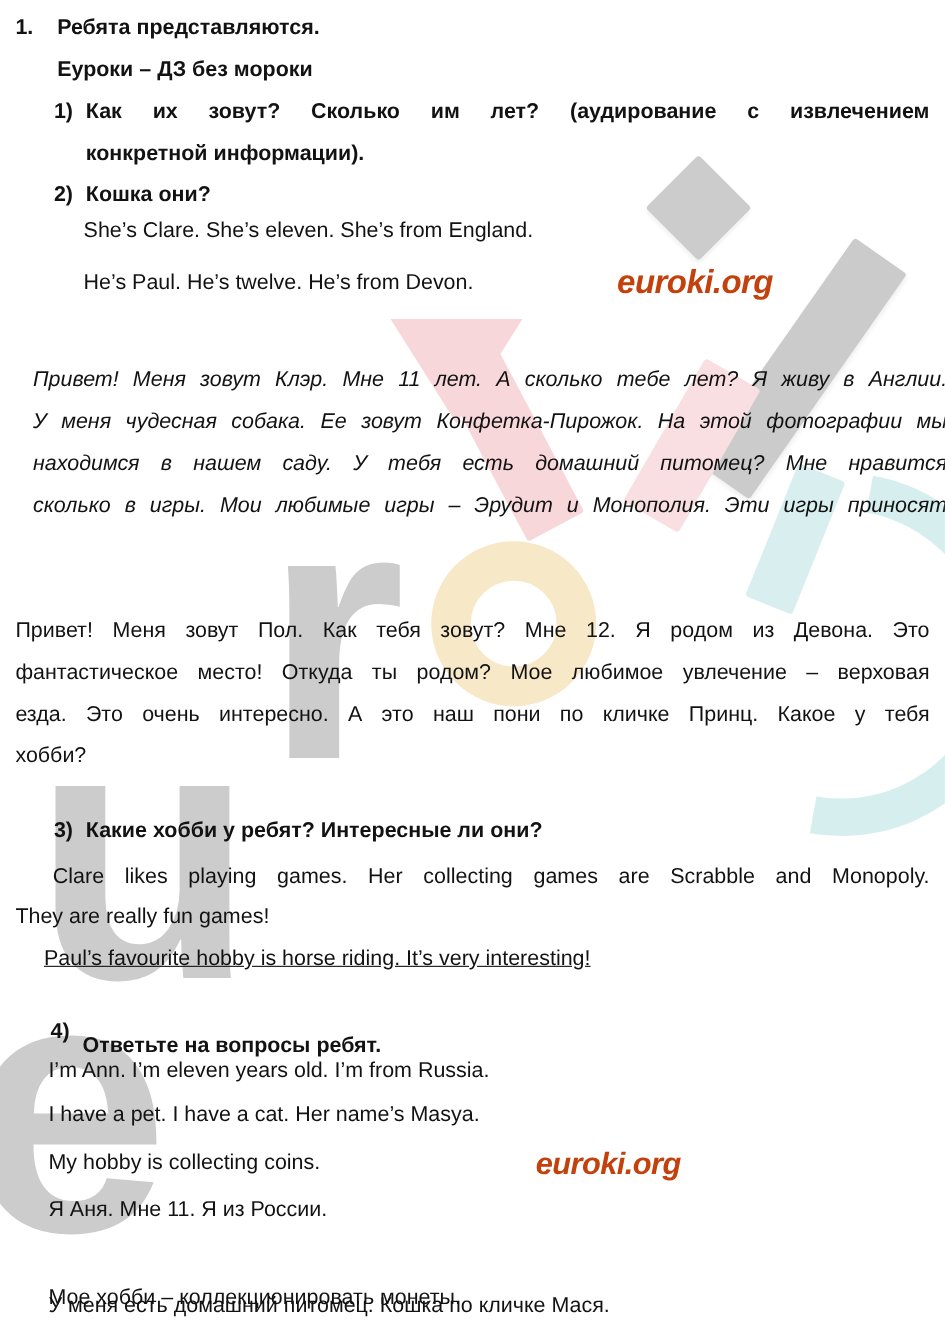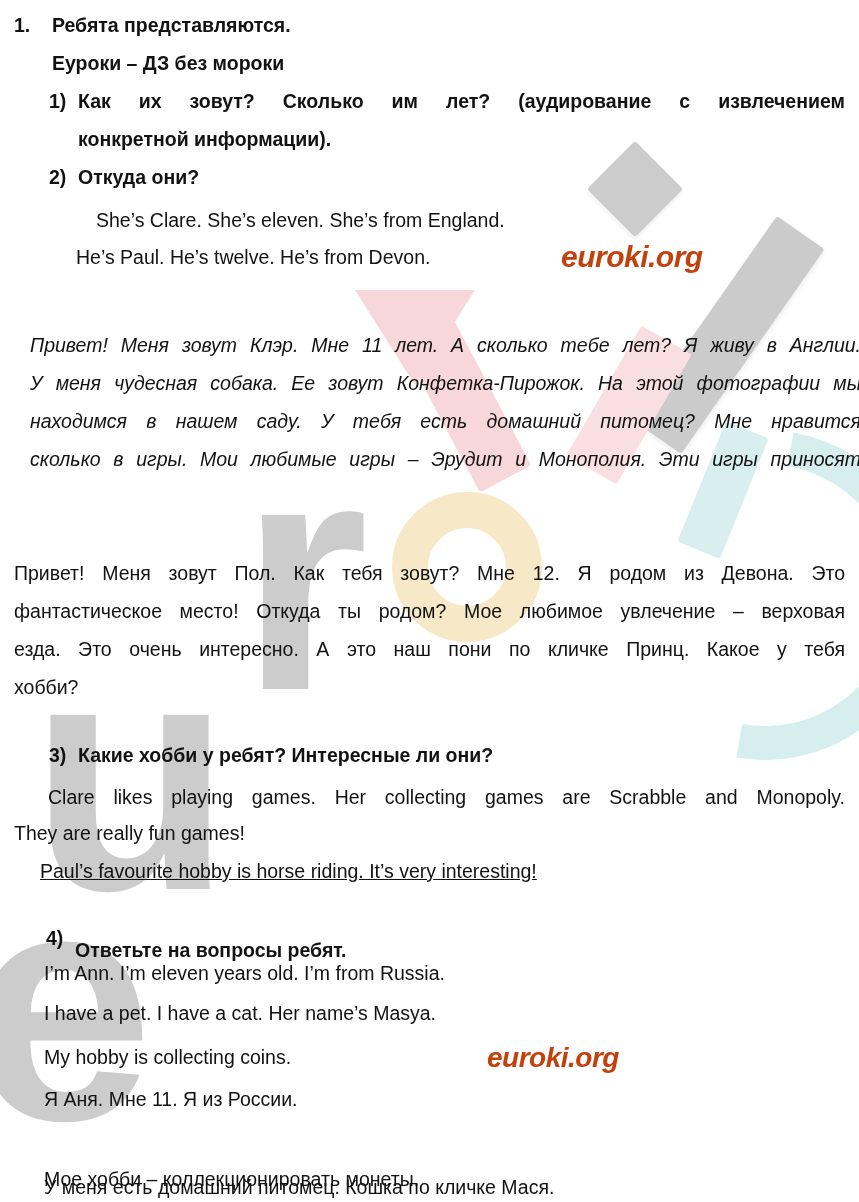--- a/index.html
+++ b/index.html
@@ -158,23 +158,23 @@
   <div class="line bold" style="left:14px; top:14px;">1.</div>
   <div class="line bold" style="left:52px; top:14px;">Ребята представляются.</div>
 
   <div class="line bold" style="left:52px; top:52px;">Еуроки  – ДЗ без мороки</div>
 
   <div class="line bold" style="left:49px; top:90px;">1)</div>
   <div class="line bold just" style="left:78px; top:90px; width:767px;">Как  их  зовут?  Сколько  им  лет?  (аудирование  с  извлечением</div>
   <div class="line bold" style="left:78px; top:128px;">конкретной информации).</div>
 
   <div class="line bold" style="left:49px; top:166px;">2)</div>
-  <div class="line bold" style="left:78px; top:166px;">Откуда они?</div>
-
-  <div class="line" style="left:76px; top:209px;margin-left:20px;">She’s Clare. She’s eleven. She’s from England.</div>
+  <div class="line bold" style="left:78px; top:166px;">Кошка они?</div>
+
+  <div class="line" style="left:76px; top:198px;">She’s Clare. She’s eleven. She’s from England.</div>
   <div class="line" style="left:76px; top:246px;">He’s Paul. He’s twelve. He’s from Devon.</div>
 
   <div class="logo logo-1" style="left:561px; top:240px;">euroki.org</div>
 
   <div class="para" style="left:30px; top:326px; width:831px;font-style:italic;">
     <p class="j">Привет! Меня зовут Клэр. Мне 11 лет. А сколько тебе лет? Я живу в Англии.</p>
     <p class="j">У меня чудесная собака. Ее зовут Конфетка-Пирожок. На этой фотографии мы</p>
     <p class="j">находимся в нашем саду. У тебя есть домашний питомец? Мне нравится</p>
     <p class="j">сколько в игры. Мои любимые игры – Эрудит и Монополия. Эти игры приносят</p>
   </div>

